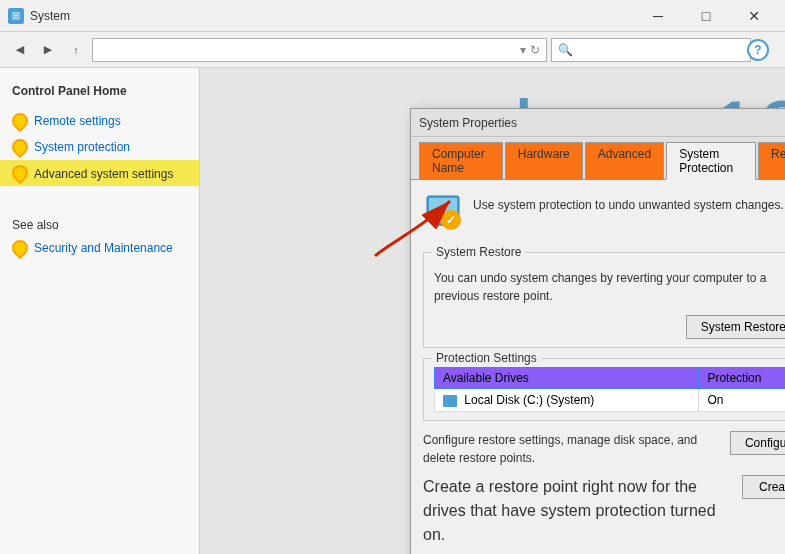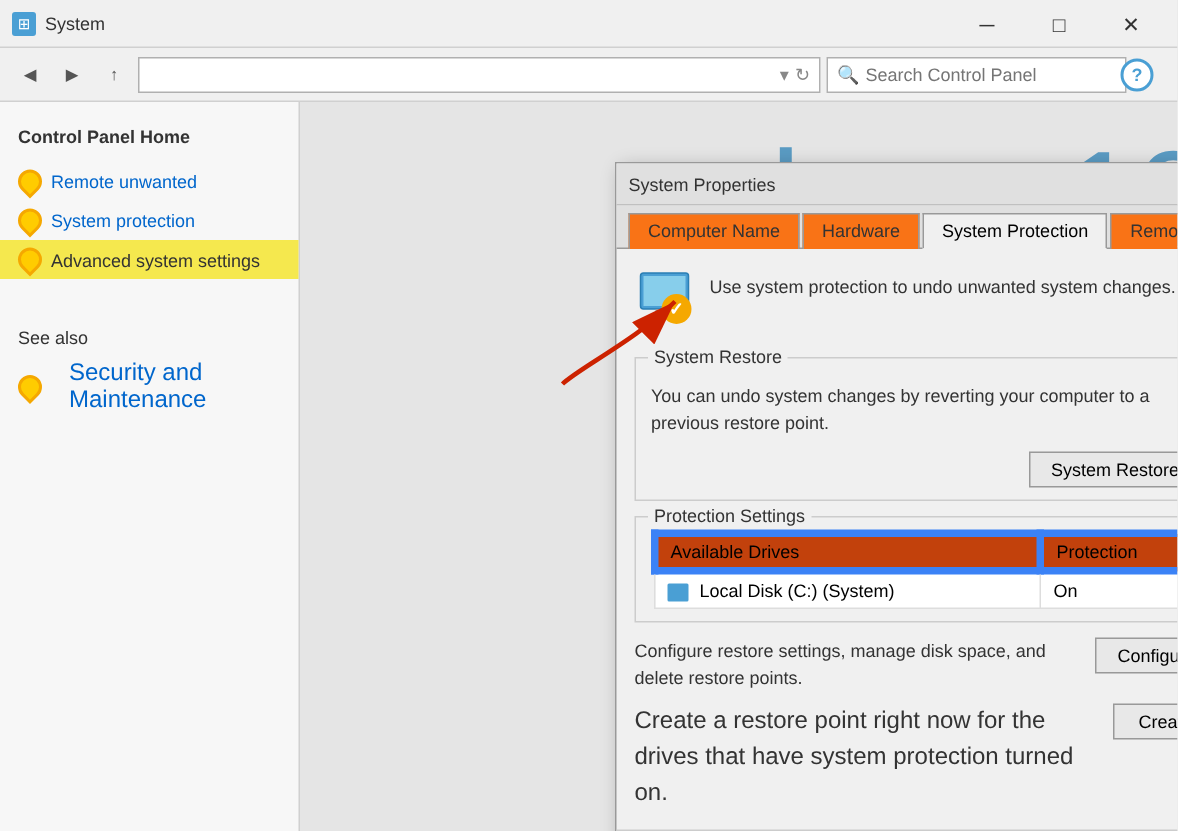--- a/index.html
+++ b/index.html
@@ -143,25 +143,25 @@
 
     .see-also {
       padding: 12px 12px 4px;
       font-size: 12px;
       color: #333;
       margin-top: 20px;
     }
     .see-also-item {
       display: flex;
       align-items: center;
-      gap: 18px;
+      gap: 6px;
       padding: 4px 12px;
       cursor: pointer;
       color: #0066cc;
-      font-size: 16px;
+      font-size: 12px;
     }
 
     
     .content-area {
       flex: 1;
       background: white;
       position: relative;
       overflow: hidden;
     }
 
@@ -322,22 +322,22 @@
       justify-content: flex-end;
     }
 
     .protection-table {
       width: 100%;
       border: 1px solid #999;
       border-collapse: collapse;
       font-size: 12px;
     }
     .protection-table th {
-      background: #c2410c;
-      border: 5px solid #3b82f6;
+      background: #8b5cf6;
+      border: 1px solid #3b82f6;
       padding: 3px 8px;
       text-align: left;
       font-weight: 500;
     }
     .protection-table td {
       padding: 4px 8px;
       border: 1px solid #ddd;
       background: white;
     }
     .drive-icon {
@@ -438,35 +438,34 @@
 <div class="address-bar">
   <button class="nav-btn">◀</button>
   <button class="nav-btn">▶</button>
   <button class="nav-btn">↑</button>
   <div class="breadcrumb-bar">
     <span style="margin-left:auto; color:#888;">▾</span>
     <span style="margin-left:4px; color:#888;">↻</span>
   </div>
   <div class="search-box">
     <span style="color:#888; margin-right:4px;">🔍</span>
-    <input type="text" placeholder="Search Control Panel" style="">
   </div>
   <div style="position:relative; width:22px; height:22px;">
     <div class="help-btn">?</div>
   </div>
 </div>
 
 <div class="main-layout">
 
   <div class="sidebar">
     <div class="sidebar-section-title">Control Panel Home</div>
 
     <div class="sidebar-item">
       <span class="shield-icon"></span>
-      <span>Remote unwanted</span>
+      <span>Remote settings</span>
     </div>
     <div class="sidebar-item">
       <span class="shield-icon"></span>
       <span>System protection</span>
     </div>
     <div class="sidebar-item active">
       <span class="shield-icon"></span>
       <span>Advanced system settings</span>
     </div>
 
@@ -507,20 +506,21 @@
       <div class="dialog">
 
         <div class="dialog-title-bar">
           <span class="dialog-title-text">System Properties</span>
 
         </div>
 
         <div class="tab-bar">
           <div class="tab">Computer Name</div>
           <div class="tab">Hardware</div>
+          <div class="tab">Advanced</div>
           <div class="tab active">System Protection</div>
           <div class="tab">Remote</div>
         </div>
 
         <div class="dialog-content">
 
           <div class="dialog-header-section">
             <div class="dialog-header-icon">
               <svg viewBox="0 0 40 40" xmlns="http://www.w3.org/2000/svg">
                 <rect x="4" y="4" width="32" height="24" rx="2" fill="#4a9fd4" stroke="#2a7fb4" stroke-width="1"></rect>

